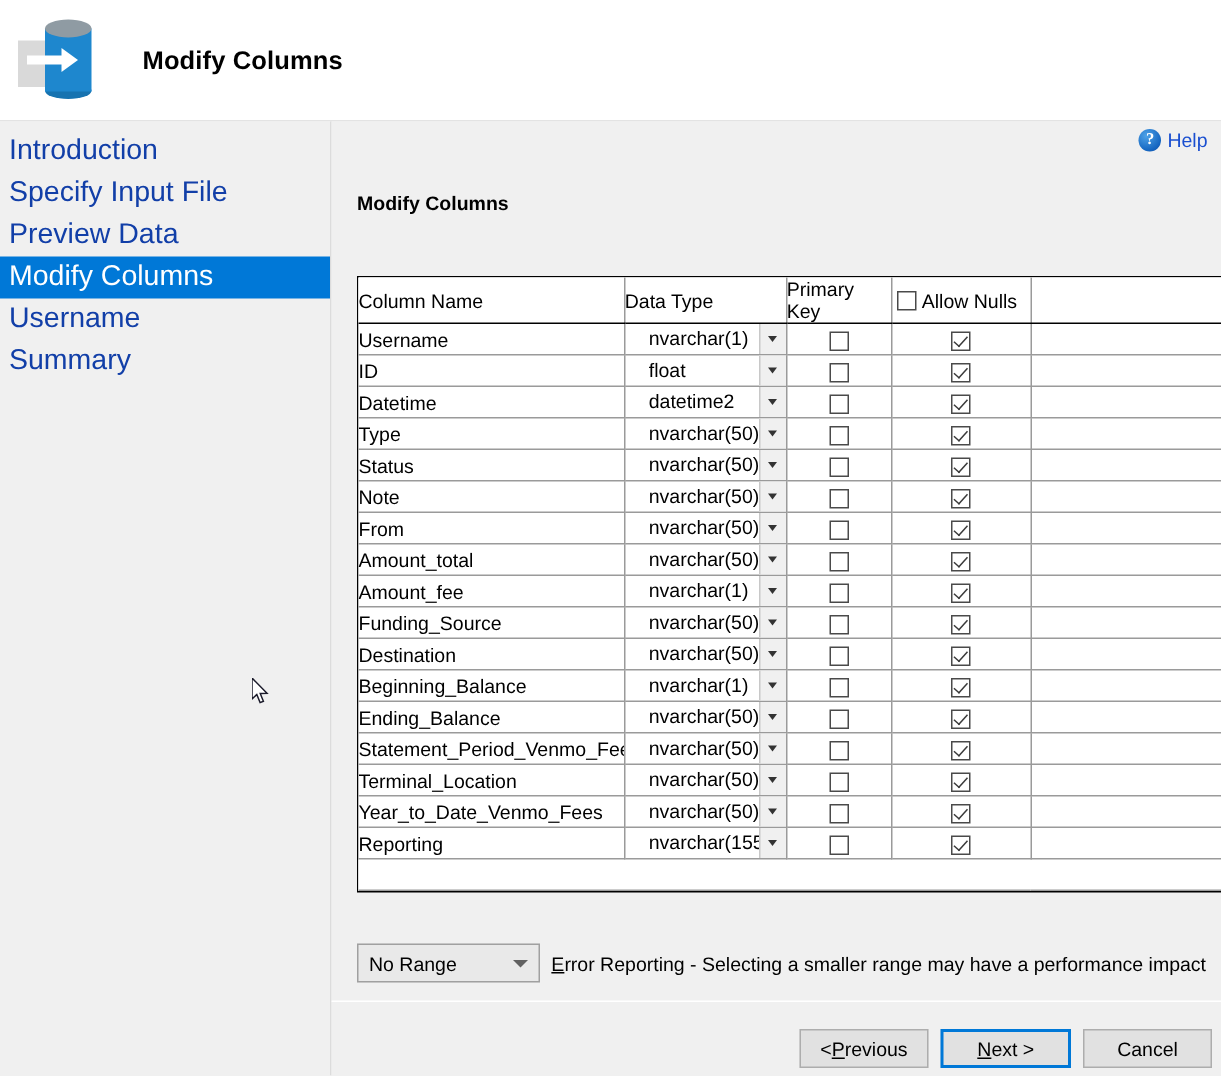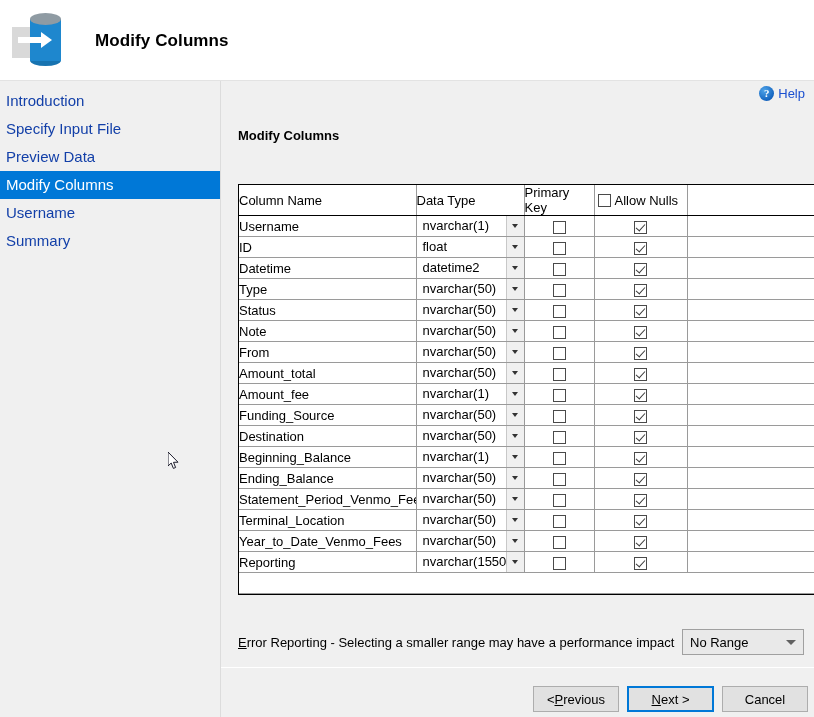--- a/index.html
+++ b/index.html
@@ -50,21 +50,21 @@
     height: 636px;
     background: #f0f0f0;
     padding-top: 6px;
     box-sizing: border-box;
   }
   .nav-item {
     height: 28px;
     line-height: 28px;
     padding-left: 6px;
     color: #123fa8;
-    font-size: 15px;
+    font-size: 19px;
     white-space: nowrap;
   }
   .nav-item.selected {
     background: #0078d7;
     color: #ffffff;
   }
 
   #sidebar-divider {
     position: absolute;
     left: 220px; top: 81px;
@@ -167,21 +167,21 @@
     overflow: hidden;
   }
 
   .typecell {
     display: flex;
     align-items: stretch;
     height: 100%;
   }
   .typecell .txt {
     flex: 1;
-    padding-left: 6px;
+    padding-left: 16px;
     line-height: 20px;
     white-space: nowrap;
     overflow: hidden;
   }
   .typecell .ddbtn {
     width: 17px;
     background: #f0f0f0;
     border-left: 1px solid #c8c8c8;
     display: flex;
     align-items: center;
@@ -626,26 +626,26 @@
             <td class="c-fill"></td>
           </tr>
           <tr>
             <td class="empty-row" colspan="5" style="border-right: none;"></td>
           </tr>
         </tbody>
     </table>
   </div>
 
   <div id="err-row">
-    <div id="err-label">
-      <span class="acc">E</span><span>rror Reporting - Selecting a smaller range may have a performance impact</span>
-    </div>
     <div id="err-select">
       <span>No Range</span>
       <span class="chev"></span>
+    </div>
+    <div id="err-label">
+      <span class="acc">E</span><span>rror Reporting - Selecting a smaller range may have a performance impact</span>
     </div>
   </div>
 
 </div>
 
 <div id="footer-divider"></div>
 <div id="footer">
   <div class="btn" id="btn-previous">
     <span>&lt; </span>
       <span class="acc">P</span>

